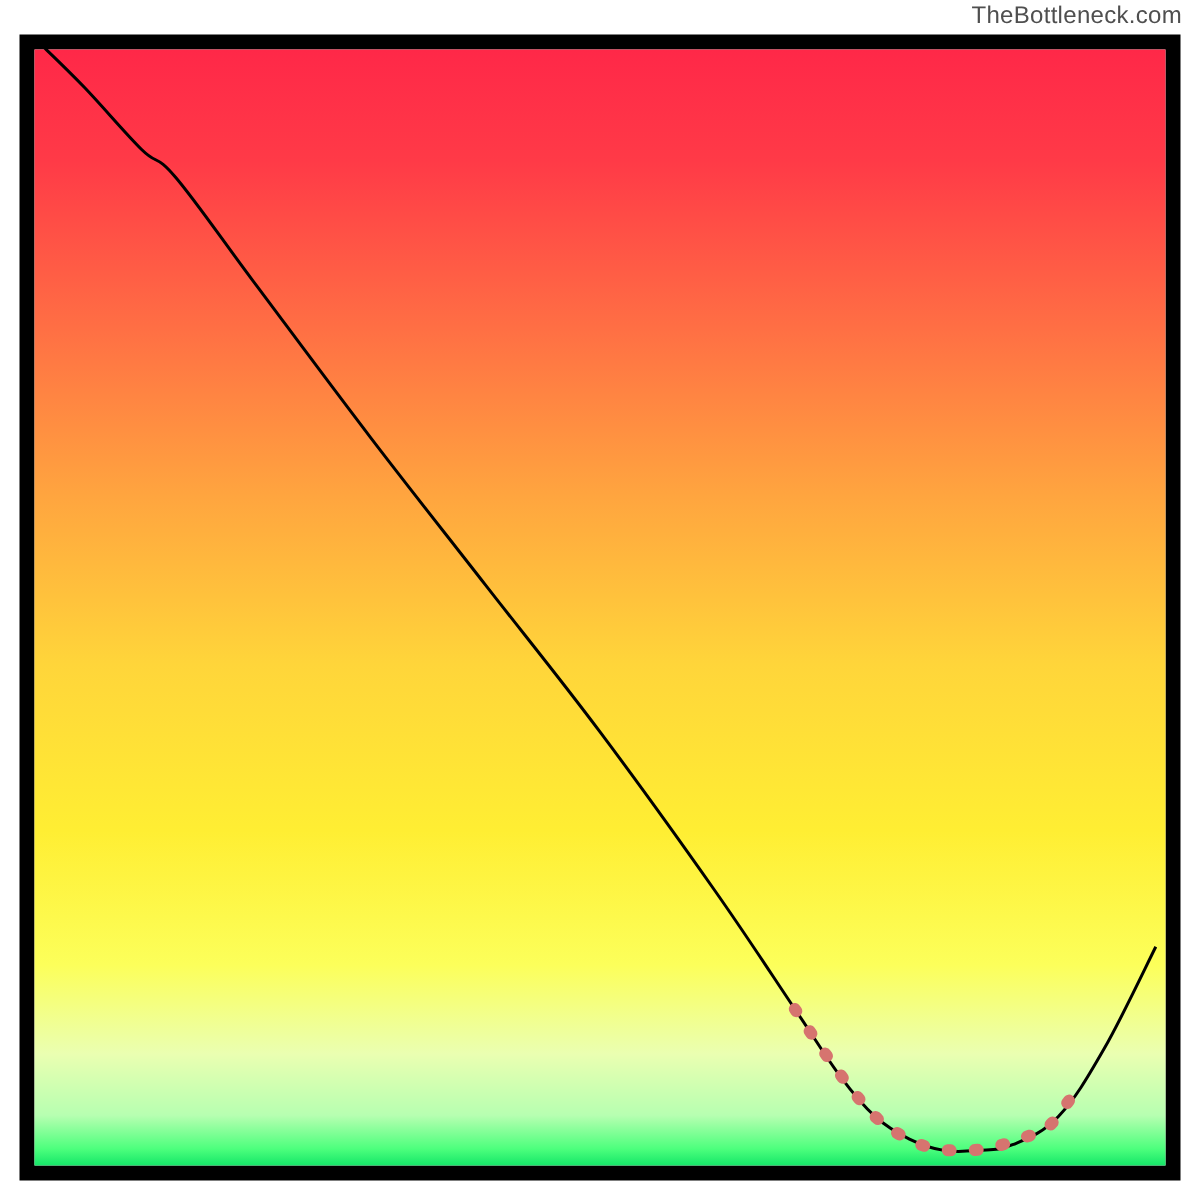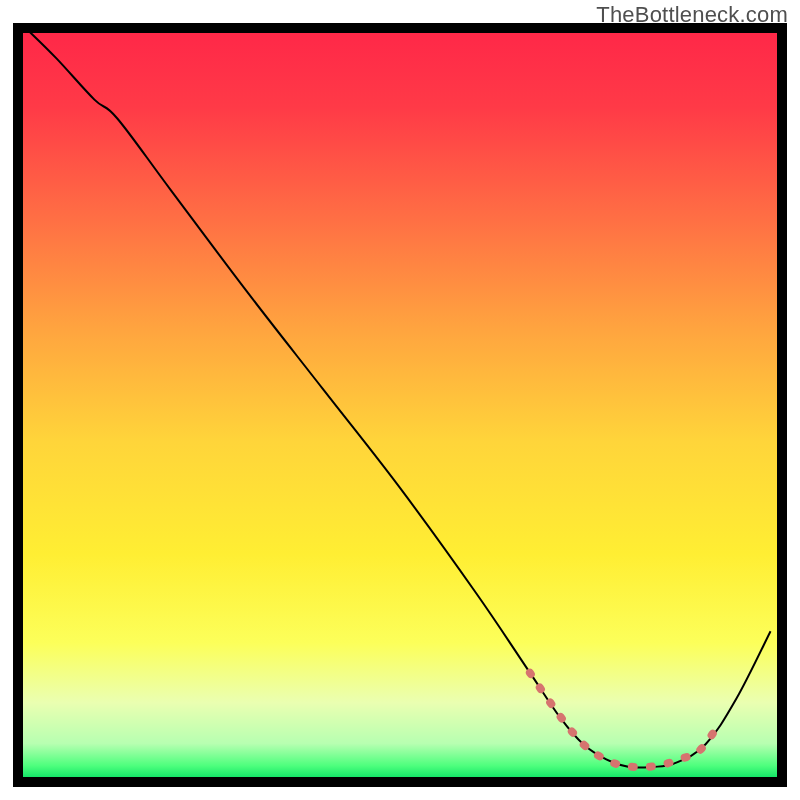--- a/index.html
+++ b/index.html
@@ -13,21 +13,21 @@
   }
   .wrap {
     position: relative;
     width: 800px;
     height: 800px;
   }
   .watermark {
     position: absolute;
     top: 2px;
     right: 12px;
-    font-size: 22px;
+    font-size: 16px;
     font-weight: 500;
     color: #4f4f4f;
     letter-spacing: 0.2px;
     z-index: 5;
   }
   svg {
     display: block;
   }
 </style>
 </head>

